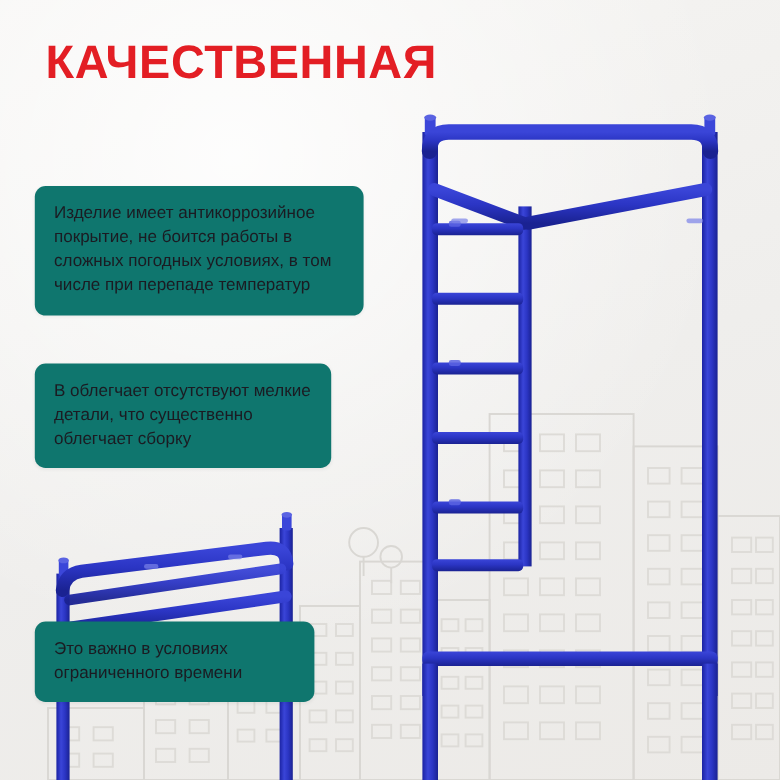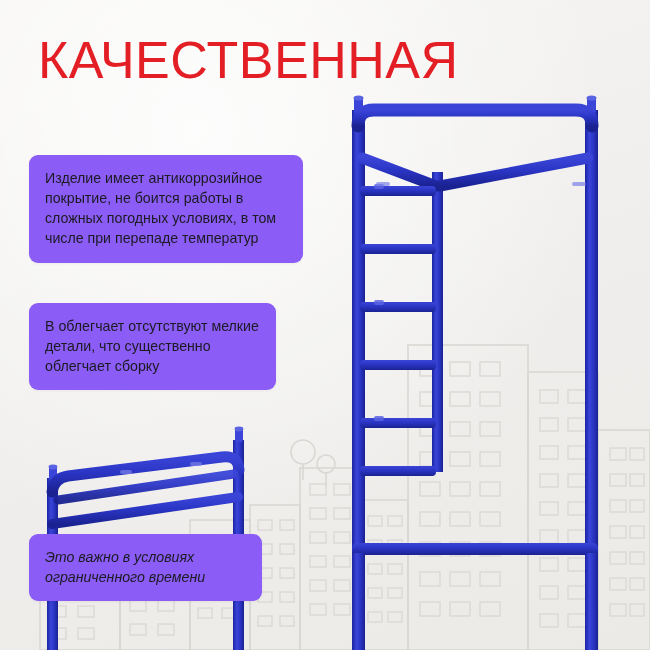--- a/index.html
+++ b/index.html
@@ -29,41 +29,41 @@
     position: absolute;
     left: 0;
     top: 0;
     width: 650px;
     height: 650px;
   }
   .title {
     position: absolute;
     left: 38px;
     top: 33px;
-    font-size: 52px;
-    font-weight: normal;
+    font-size: 39px;
+    font-weight: bold;
     letter-spacing: 0.5px;
     color: #e31e24;
     font-family: "Liberation Sans", sans-serif;
     line-height: 1.05;
     text-align: right;
   }
   .callout {
     position: absolute;
-    background: #8b5cf6;
+    background: #0f766e;
     border-radius: 9px;
     padding: 13px 16px 14px 16px;
     color: #1b1b22;
     font-size: 14.2px;
     line-height: 1.42;
     box-shadow: 0 1px 3px rgba(0,0,0,0.05);
   }
   .callout-1 { left: 29px; top: 155px; width: 242px; }
   .callout-2 { left: 29px; top: 303px; width: 215px; }
-  .callout-3 { left: 29px; top: 534px; width: 201px; font-style: italic; }
+  .callout-3 { left: 29px; top: 518px; width: 201px; }
   .scaffold-layer {
     position: absolute;
     inset: 0;
   }
 </style>
 </head>
 <body>
 
 <div class="canvas">
 

